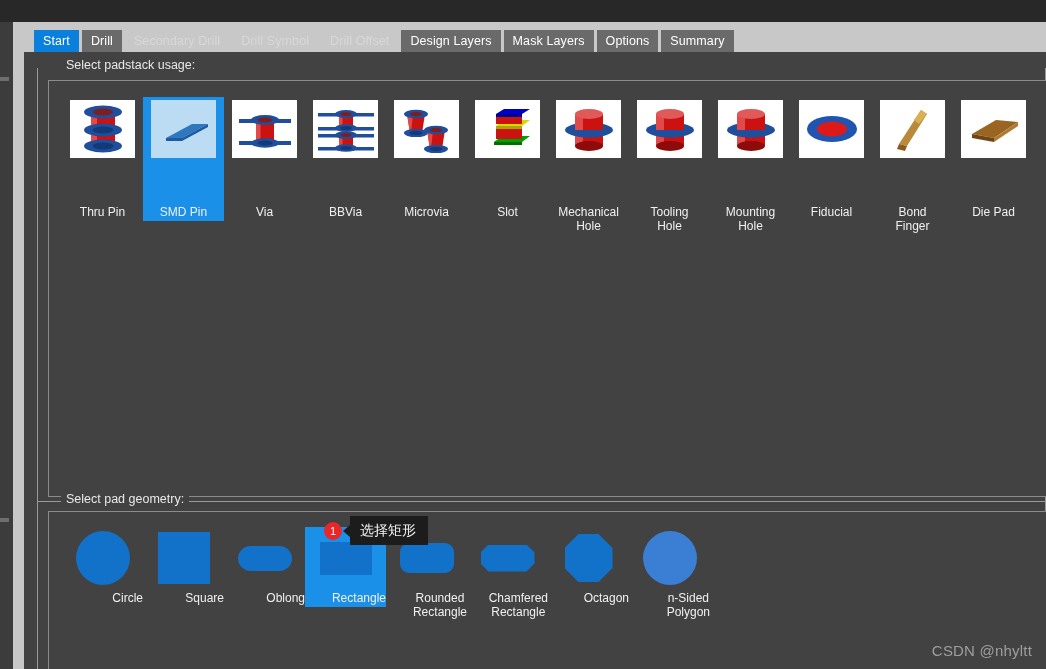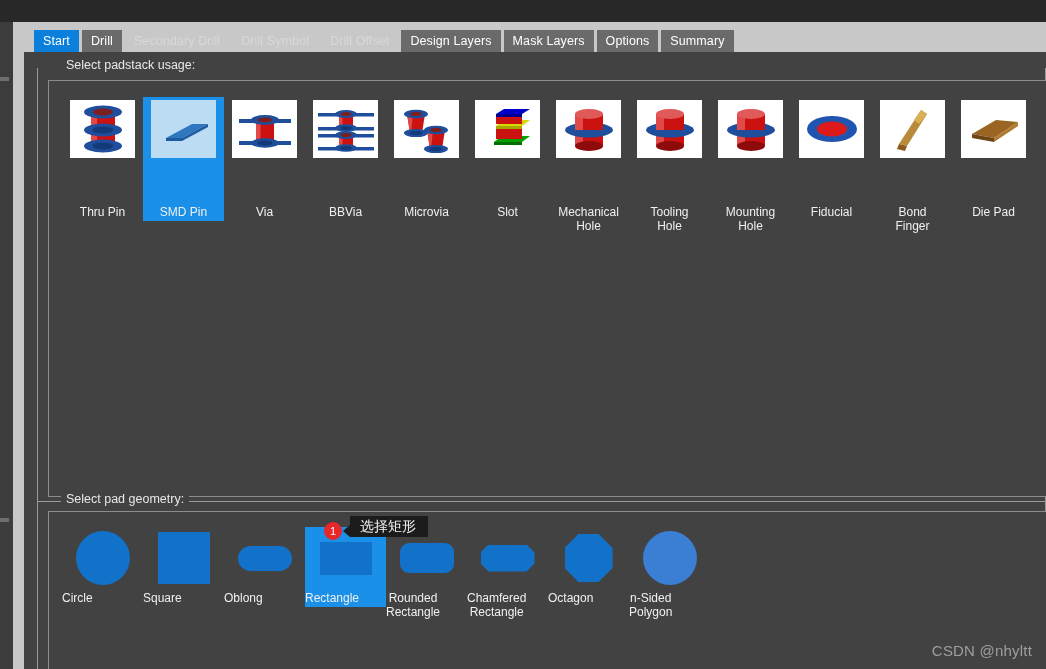--- a/index.html
+++ b/index.html
@@ -124,21 +124,21 @@
     white-space: pre-line;
   }
 
   
   .geom-row {
     position: absolute; left: 38px; top: 505px;
     display: flex; align-items: flex-start;
   }
   .geom-item {
     width: 81px;
-    display: flex; flex-direction: column; align-items: flex-start;
+    display: flex; flex-direction: column; align-items: flex-end;
     justify-content: flex-end;
     cursor: default;
     padding-bottom: 2px;
   }
   .geom-item.selected { background: #1a90e8; }
   .geom-shapebox {
     height: 62px; width: 81px;
     display: flex; align-items: center; justify-content: center;
   }
   .geom-label {
@@ -161,21 +161,21 @@
                  clip-path: polygon(14px 0,34px 0,48px 14px,48px 34px,34px 48px,14px 48px,0 34px,0 14px); }
   .pad-donut   { width: 50px; height: 50px; border-radius: 50%;
                  position: relative; }
   .pad-donut::after { content:""; position:absolute; left:15px; top:15px;
                  width:20px; height:20px; border-radius:50%; background:#424242; }
   .pad-npoly   { width: 54px; height: 54px; border-radius: 50%; background: #3b7fd4; }
 
   
   .callout {
     position: absolute; left: 326px; top: 494px;
-    height: 21px;
+    height: 29px;
     background: #1c1c1c;
     display: flex; align-items: center;
     padding: 0 12px 0 10px;
     z-index: 40;
   }
   .callout-text { color: #f2f2f2; font-size: 14px; white-space: nowrap; }
   .callout::before {
     content: ""; position: absolute; left: -7px; top: 9px;
     border-top: 6px solid transparent;
     border-bottom: 6px solid transparent;

